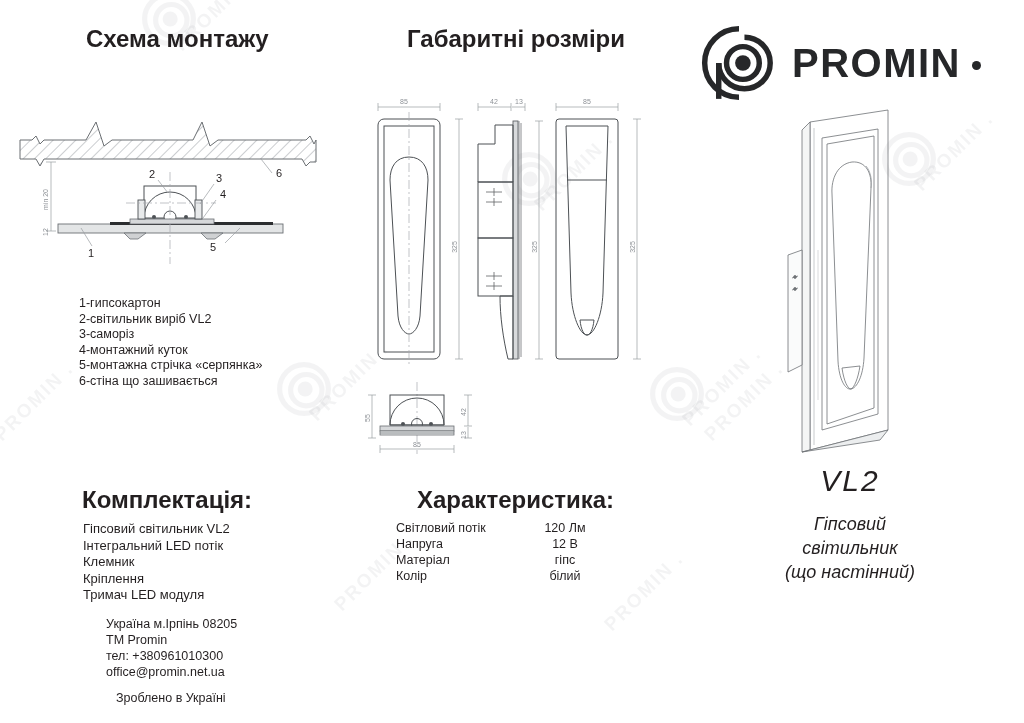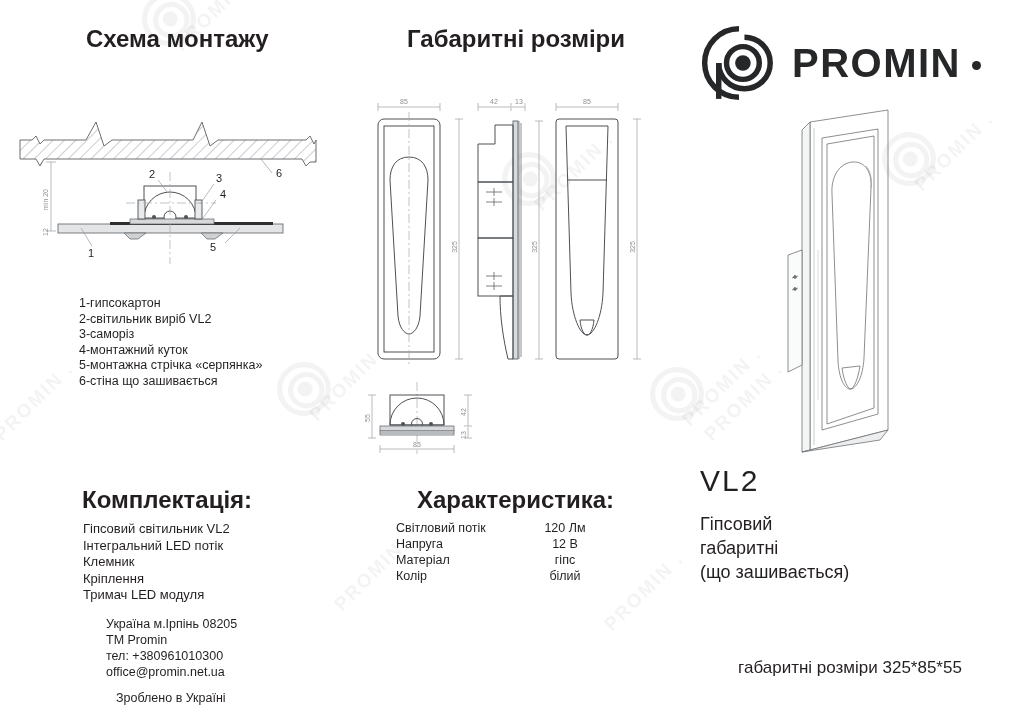--- a/index.html
+++ b/index.html
@@ -378,24 +378,23 @@
   </div>
 
   <div class="txt" style="left:106px; top:616px; line-height:16px;">
     <div>Україна м.Ірпінь 08205</div>
     <div>TM Promin</div>
     <div>тел: +380961010300</div>
     <div>office@promin.net.ua</div>
     <div style="margin-top:10px; padding-left:10px;">Зроблено в Україні</div>
   </div>
 
-  <div style="position:absolute; left:700px; top:464px; width:300px; text-align:left;">
+  <div style="position:absolute; left:700px; top:464px; width:300px; text-align:center;font-style:italic;">
     <div style="font-size:30px; letter-spacing:2px; color:#231f20;">VL2</div>
     <div style="margin-top:14px; font-size:18px; line-height:24px; color:#231f20;">
       <div>Гіпсовий</div>
-      <div>габаритні</div>
-      <div>(що зашивається)</div>
+      <div>світильник</div>
+      <div>(що настінний)</div>
     </div>
   </div>
 
-  <div style="position:absolute; left:690px; top:658px; width:320px; text-align:center; font-size:17px; color:#231f20;">габаритні розміри 325*85*55</div>
 
 </div>
 
 </body></html>

